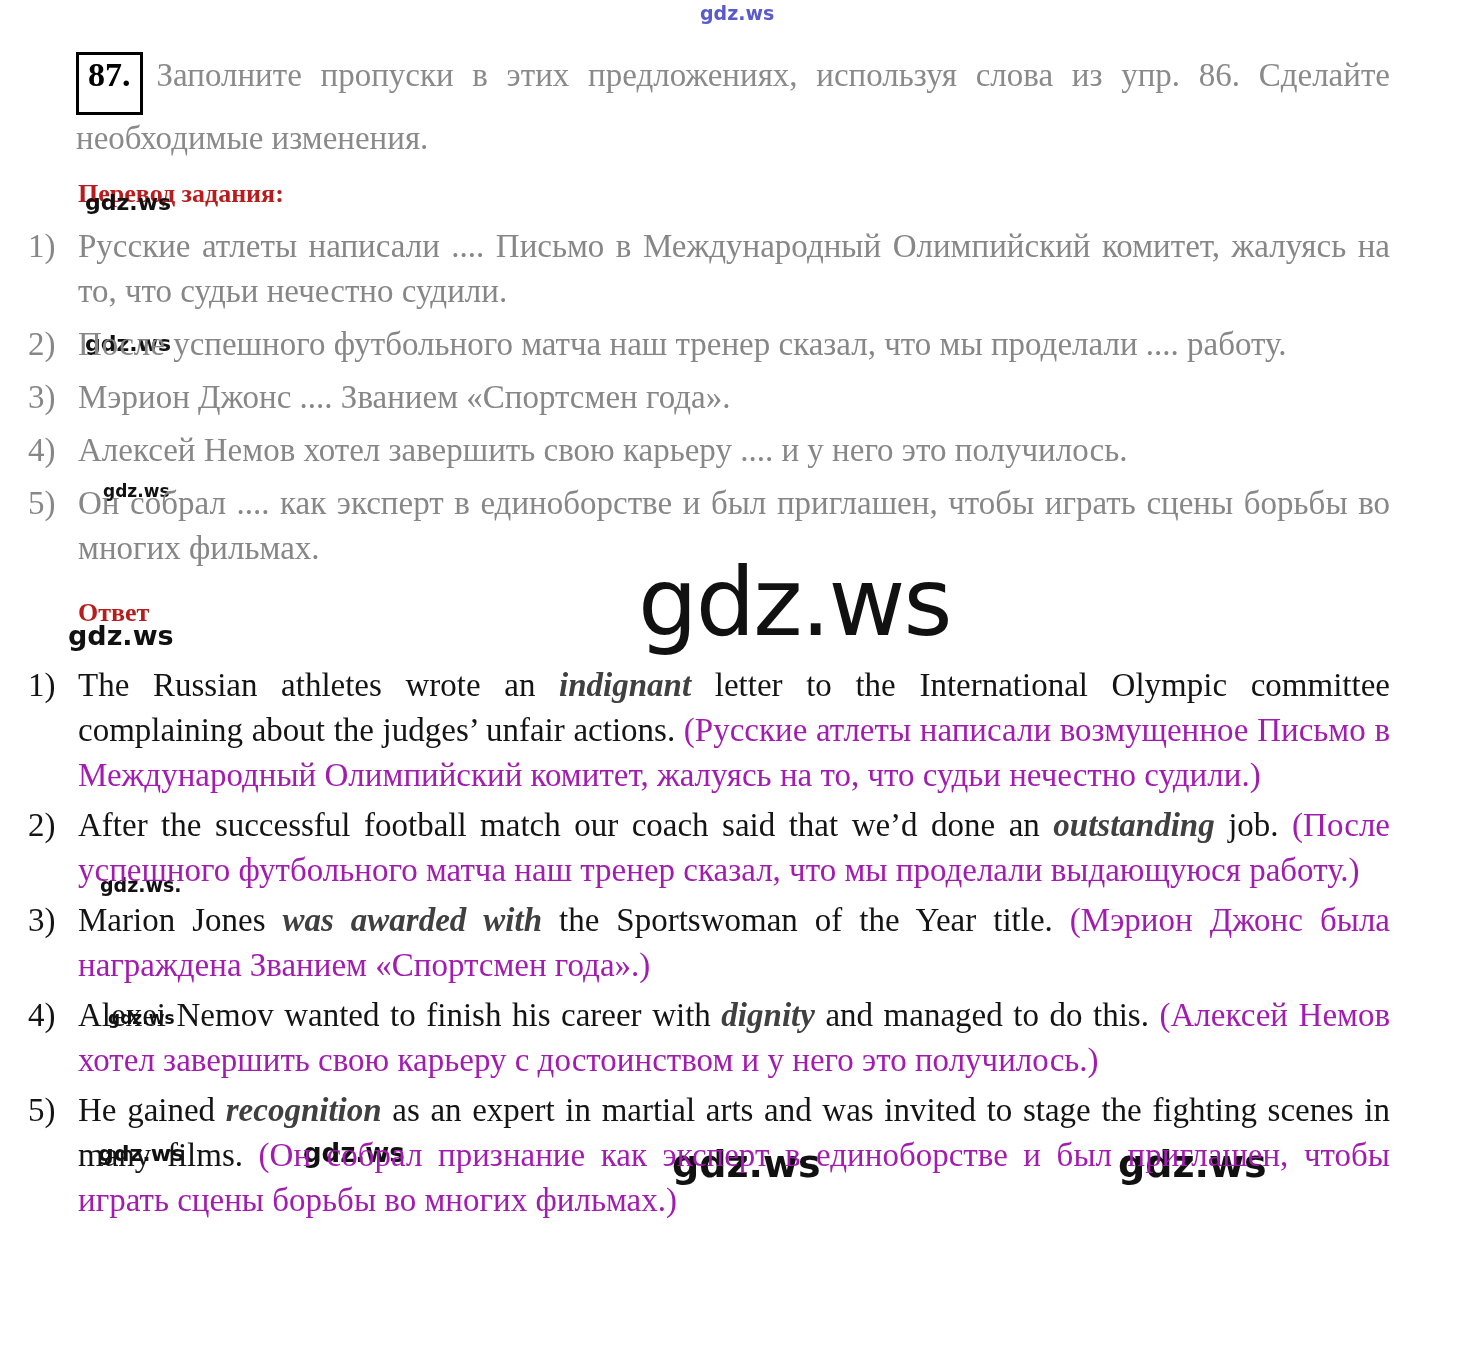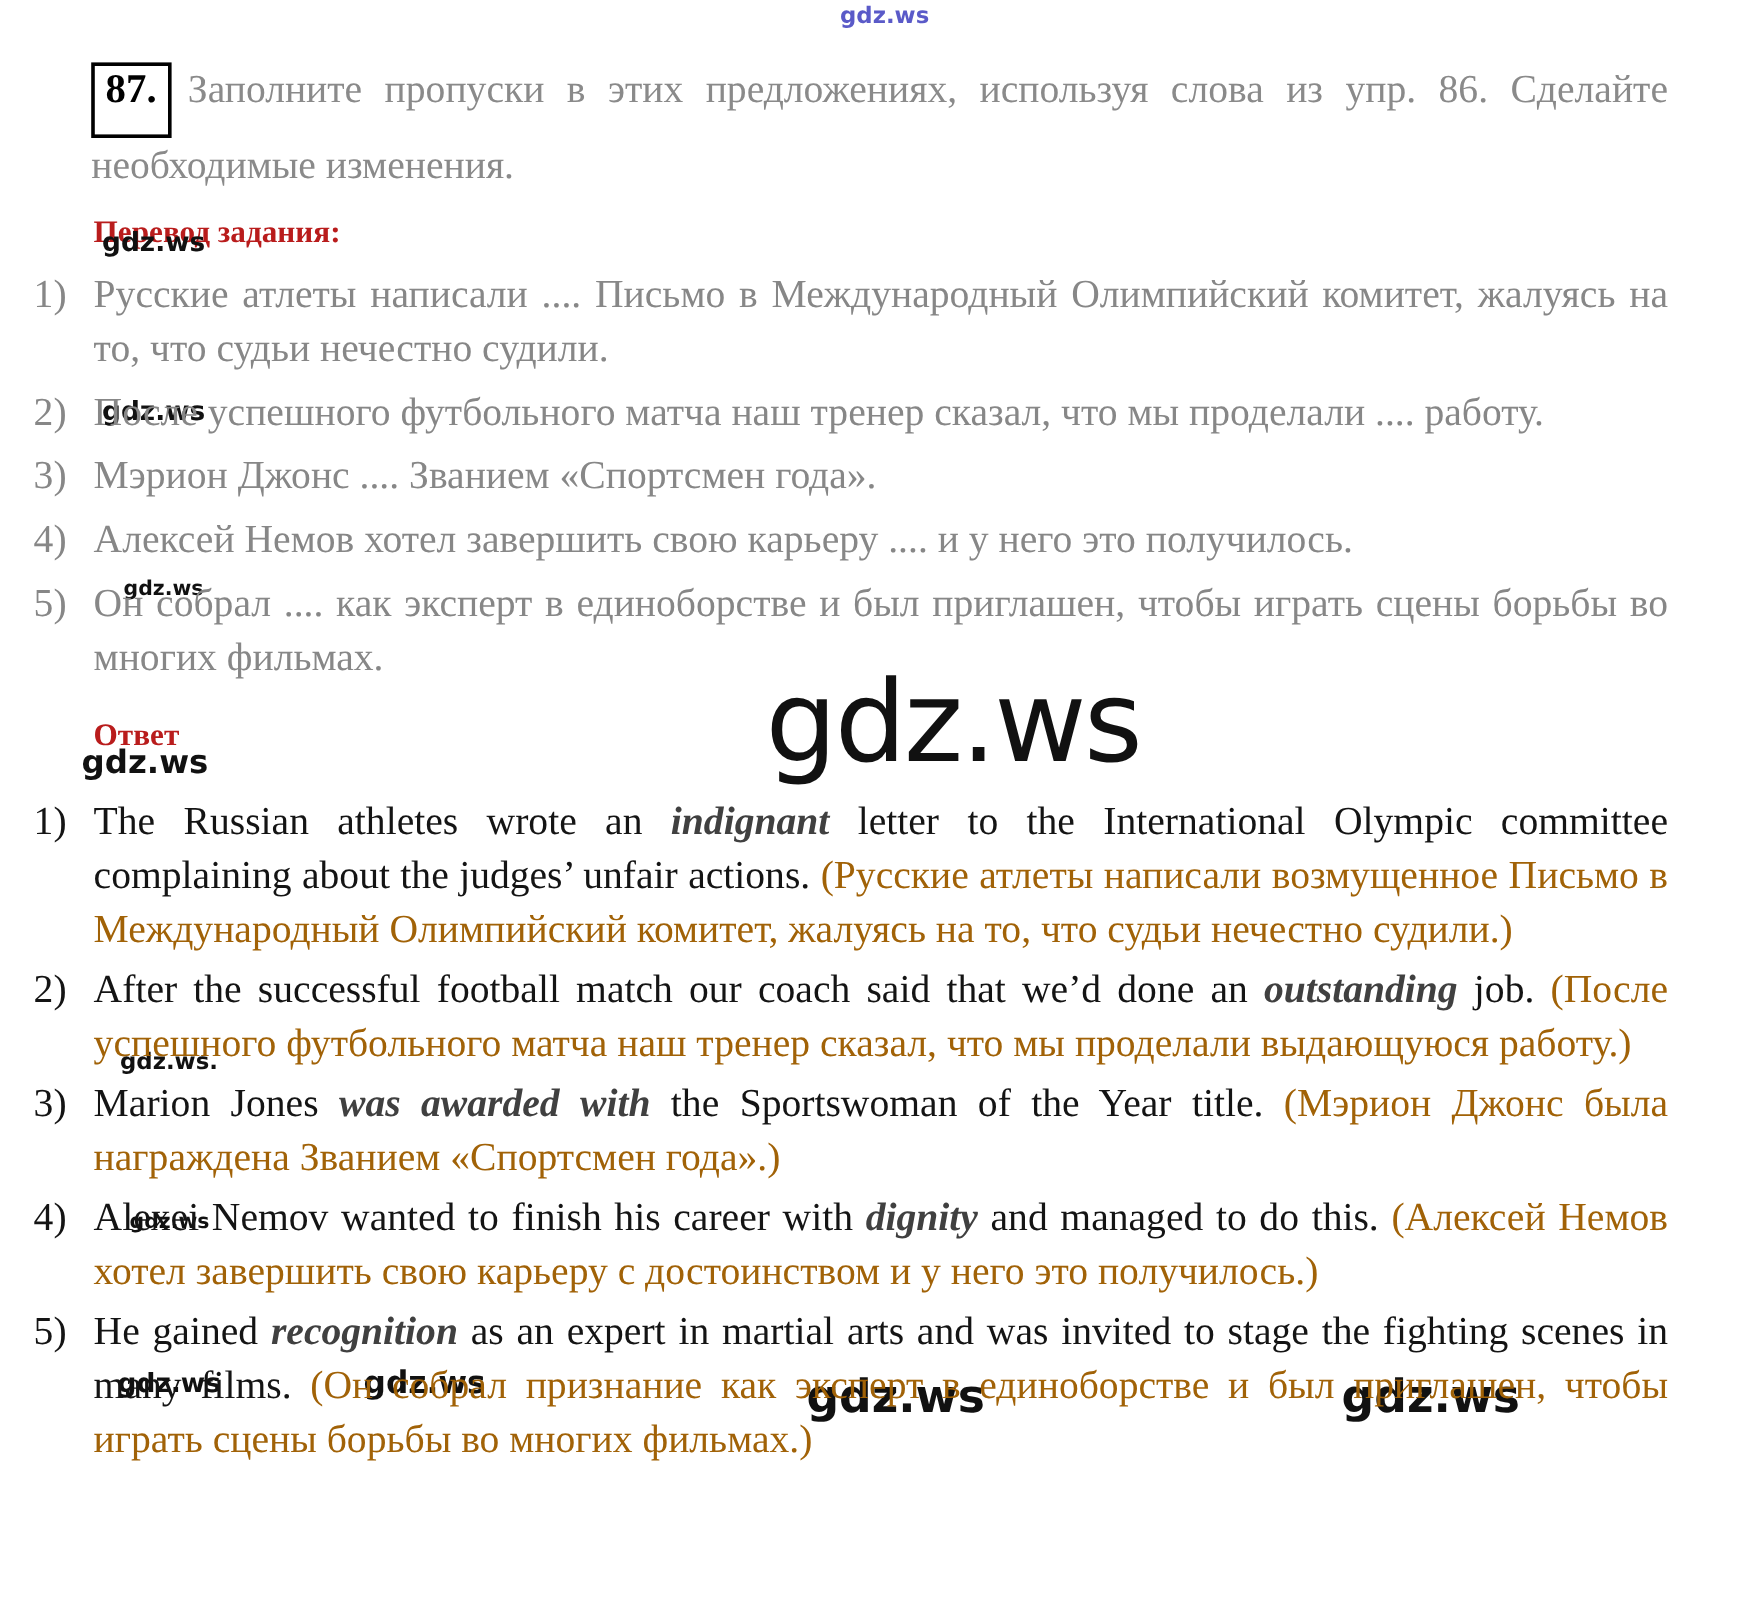--- a/index.html
+++ b/index.html
@@ -22,21 +22,21 @@
   .answer-heading { margin-top:22px; margin-bottom:30px; }
 
   
   .list { }
   .item { position:relative; padding-left:50px; font-size:33px; line-height:45px; text-align:justify; margin-bottom:8px; }
   .item .num { position:absolute; left:0; top:0; }
   .translations .item { color:#878787; }
   .answers .item { color:#141414; margin-bottom:5px; }
   .answers .num { color:#141414; }
   .red { color:#404040; font-weight:bold; font-style:italic; }
-  .trans { color:#a16207; }
+  .trans { color:#a21caf; }
 
   
   .wm {
     position:absolute; font-family:"DejaVu Sans","Liberation Sans",sans-serif;
     color:#111; white-space:nowrap; pointer-events:none;
   }
   .wm-top   { left:700px; top:2px;    font-size:19px; font-weight:bold; color:#5a5ac8;
               text-shadow:0 0 1px #ffffff; }
   .wm-a     { left:85px;  top:190px;  font-size:22px; font-weight:600; }
   .wm-b     { left:85px;  top:331px;  font-size:22px; font-weight:600; }

